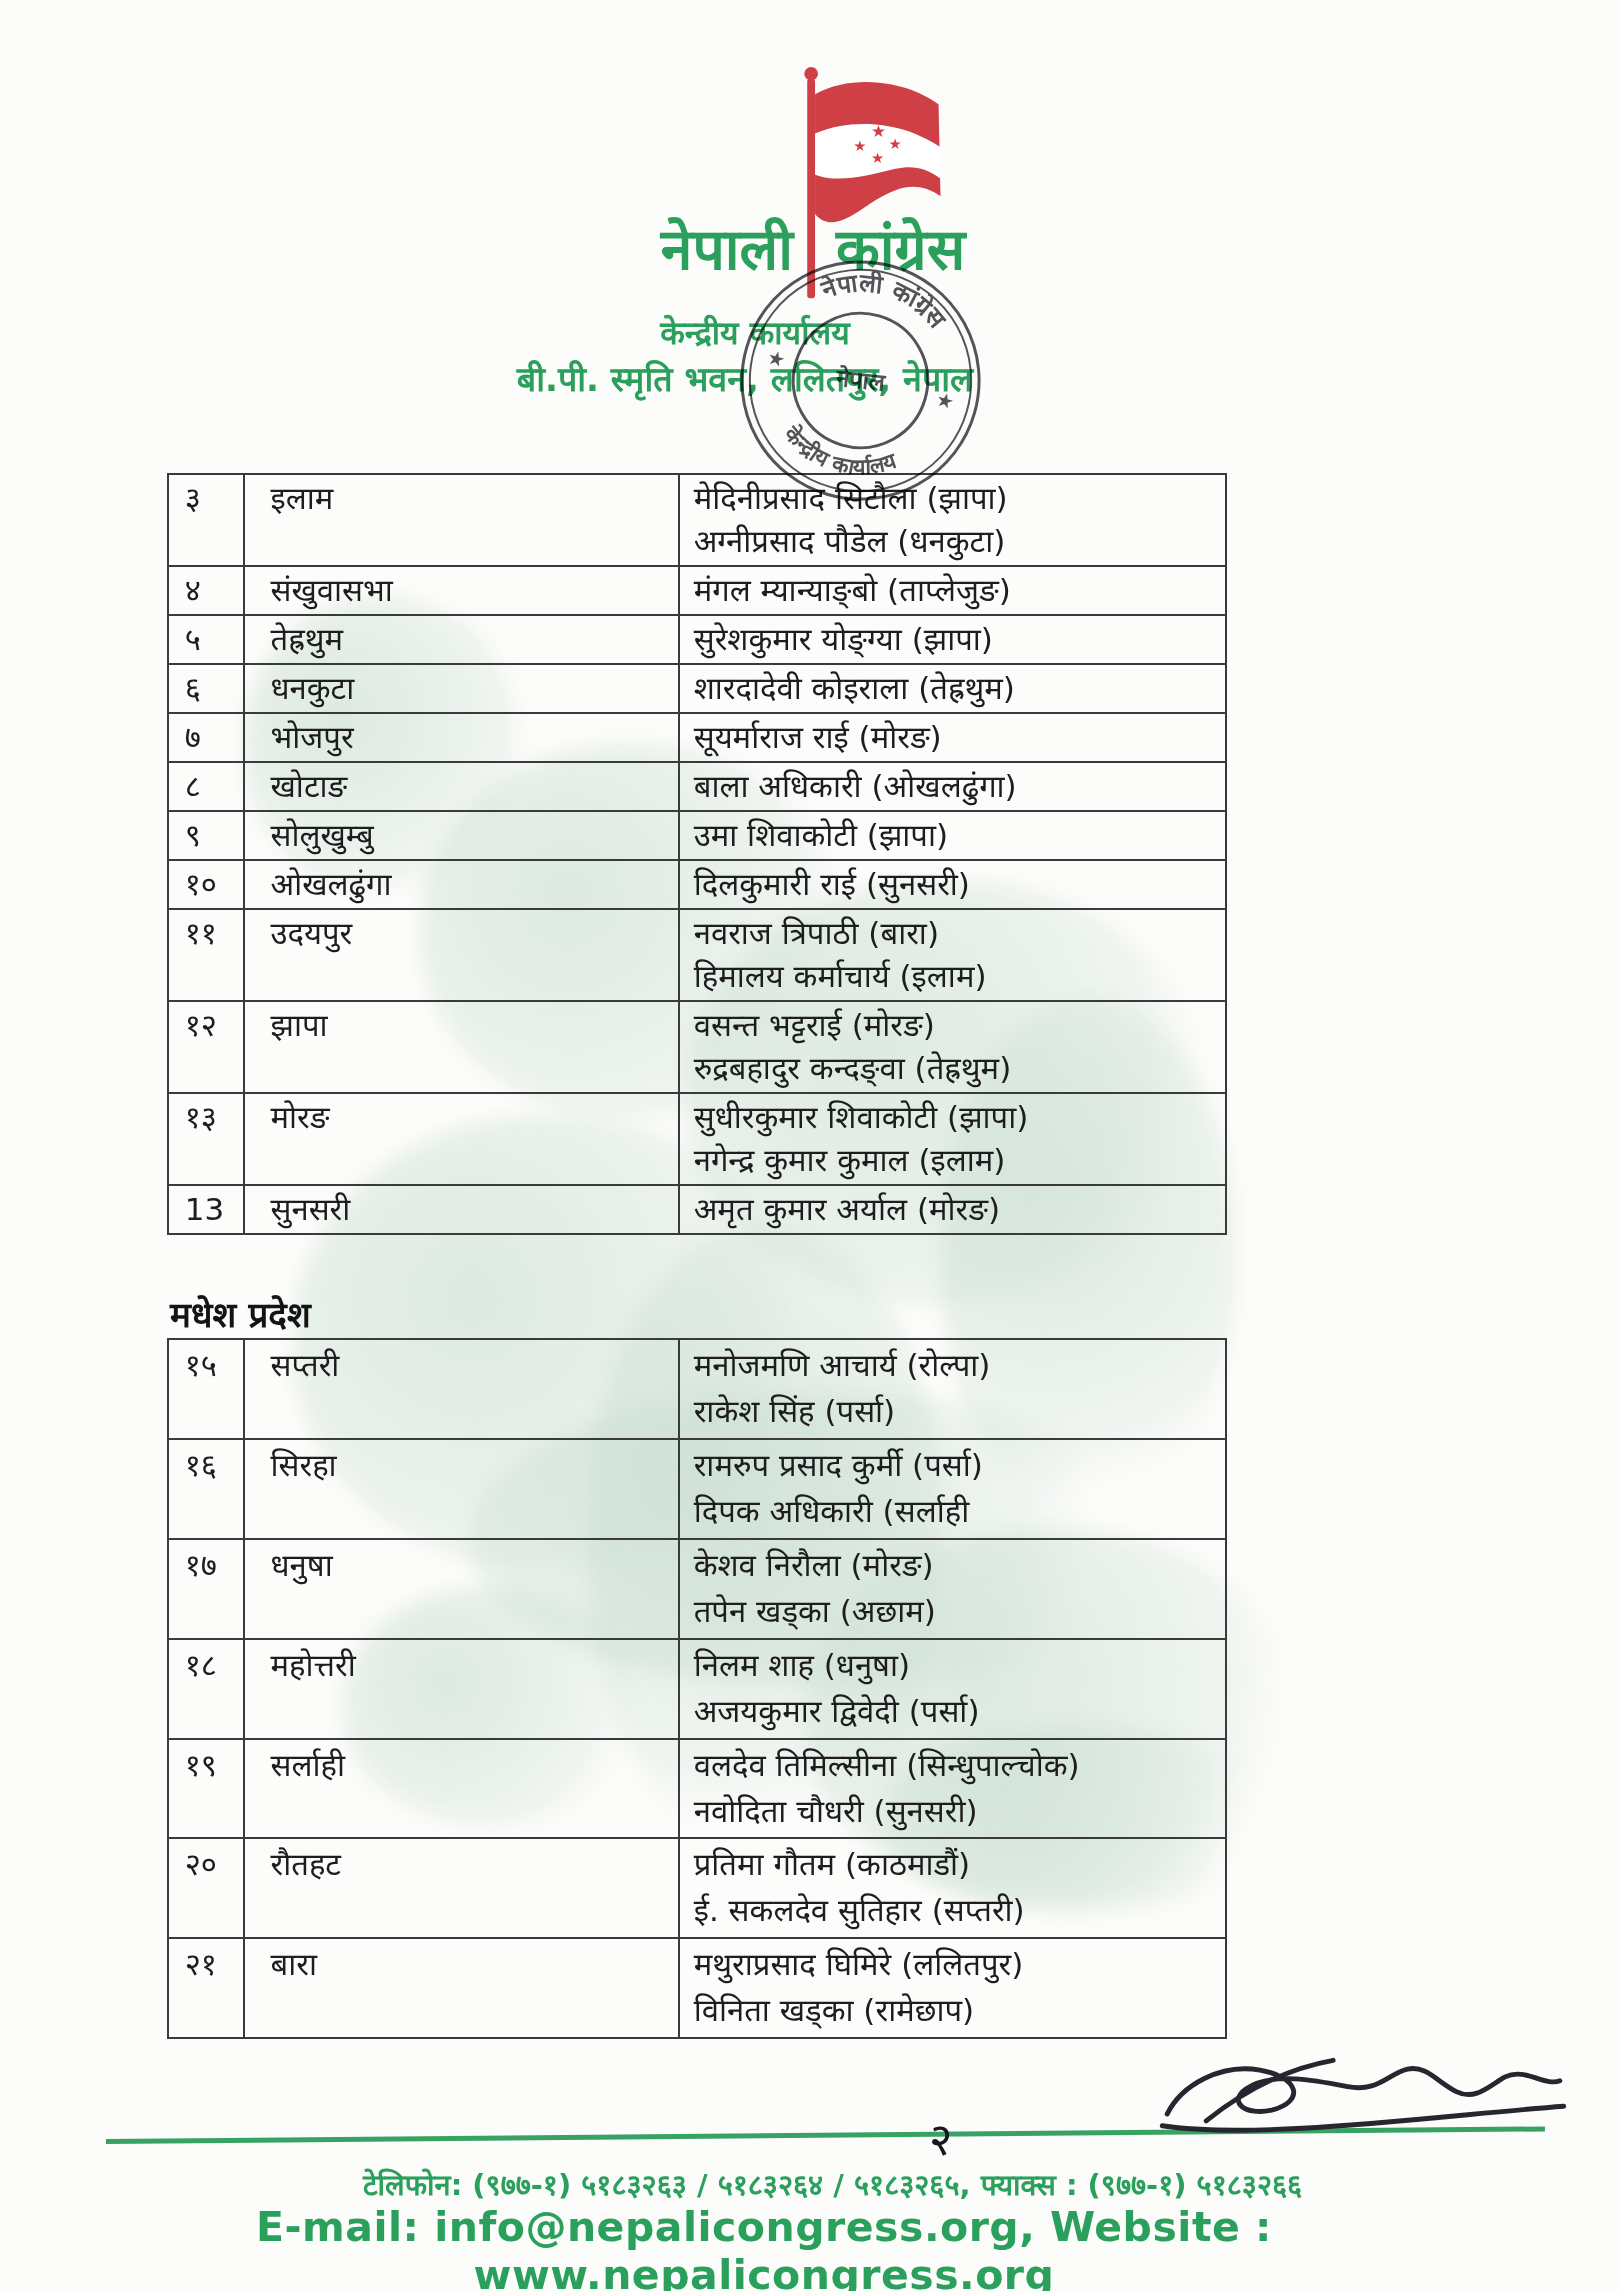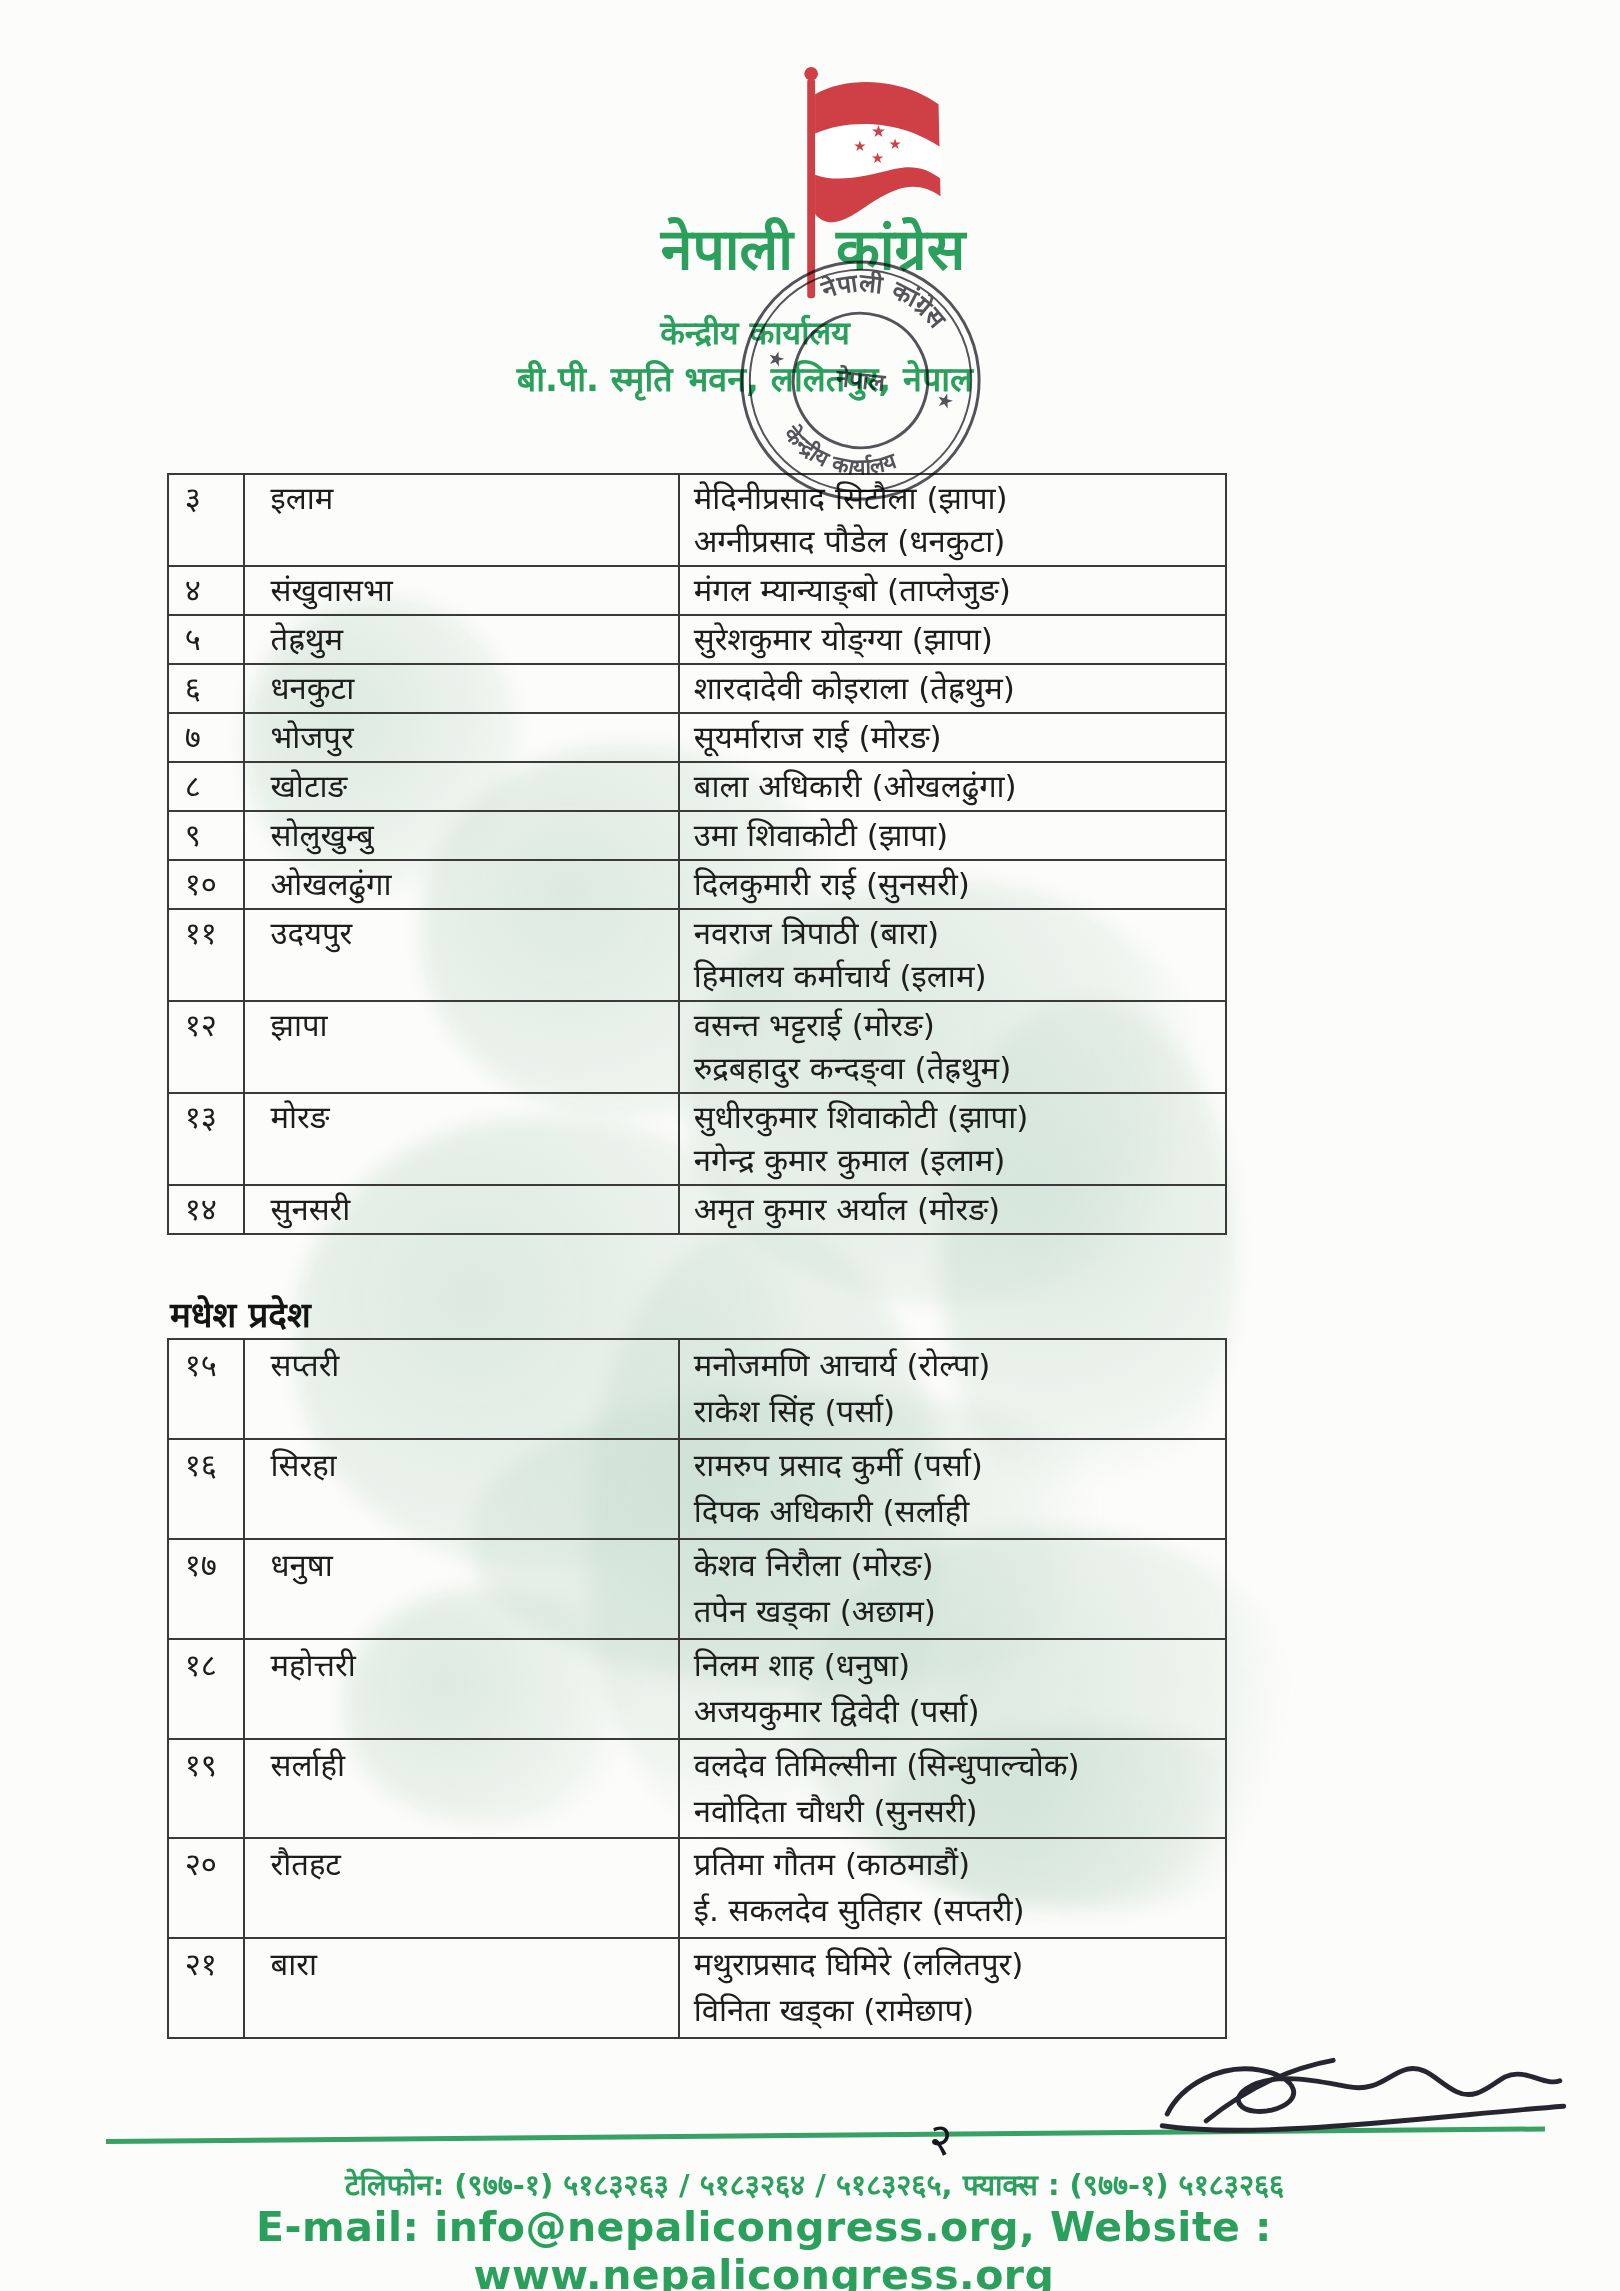--- a/index.html
+++ b/index.html
@@ -45,21 +45,21 @@
   #table2{top:1338px;}
   #table2 .c1,#table2 .c2,#table2 .c3{line-height:46px;padding-top:2px;padding-bottom:3.9px;}
 
   .section-label{left:170px;top:1290px;font-size:35px;font-weight:bold;color:#141414;z-index:1;}
 
   
   .signature-svg{left:1152px;top:2031px;width:421px;height:127px;z-index:2;}
   .green-rule{left:106px;top:2139px;width:1439px;height:4.9px;background:#37a263;
               transform:rotate(-0.5deg);transform-origin:left center;z-index:1;}
   .page-number{left:929px;top:2107px;font-size:45px;color:#17171f;z-index:2;}
-  .footer-phone{left:236px;top:2164px;width:1157px;text-align:center;
+  .footer-phone{left:254px;top:2164px;width:1157px;text-align:center;
                 font-size:29px;font-weight:bold;color:var(--green);z-index:2;}
   .footer-contact{left:176px;top:2203px;width:1176px;text-align:center;
                 font-size:41px;font-weight:bold;color:var(--green);z-index:2;letter-spacing:0.5px;}
 </style>
 </head>
 <body>
 
 <div style="position:absolute;inset:0;">
 
   <div class="wm" style="left:245px;top:598px;width:274px;height:294px;"></div>
@@ -186,21 +186,21 @@
   </div>
       <div class="row">
     <div class="c1">१३</div>
     <div class="c2">मोरङ</div>
     <div class="c3">
           <div class="name-line">सुधीरकुमार शिवाकोटी (झापा)</div>
           <div class="name-line">नगेन्द्र कुमार कुमाल (इलाम)</div>
         </div>
   </div>
       <div class="row">
-    <div class="c1">१४</div>
+    <div class="c1">13</div>
     <div class="c2">सुनसरी</div>
     <div class="c3">
           <div class="name-line">अमृत कुमार अर्याल (मोरङ)</div>
         </div>
   </div>
     </div>
 
   <div class="abs section-label">मधेश प्रदेश</div>
 
   <div class="tbl" id="table2">

